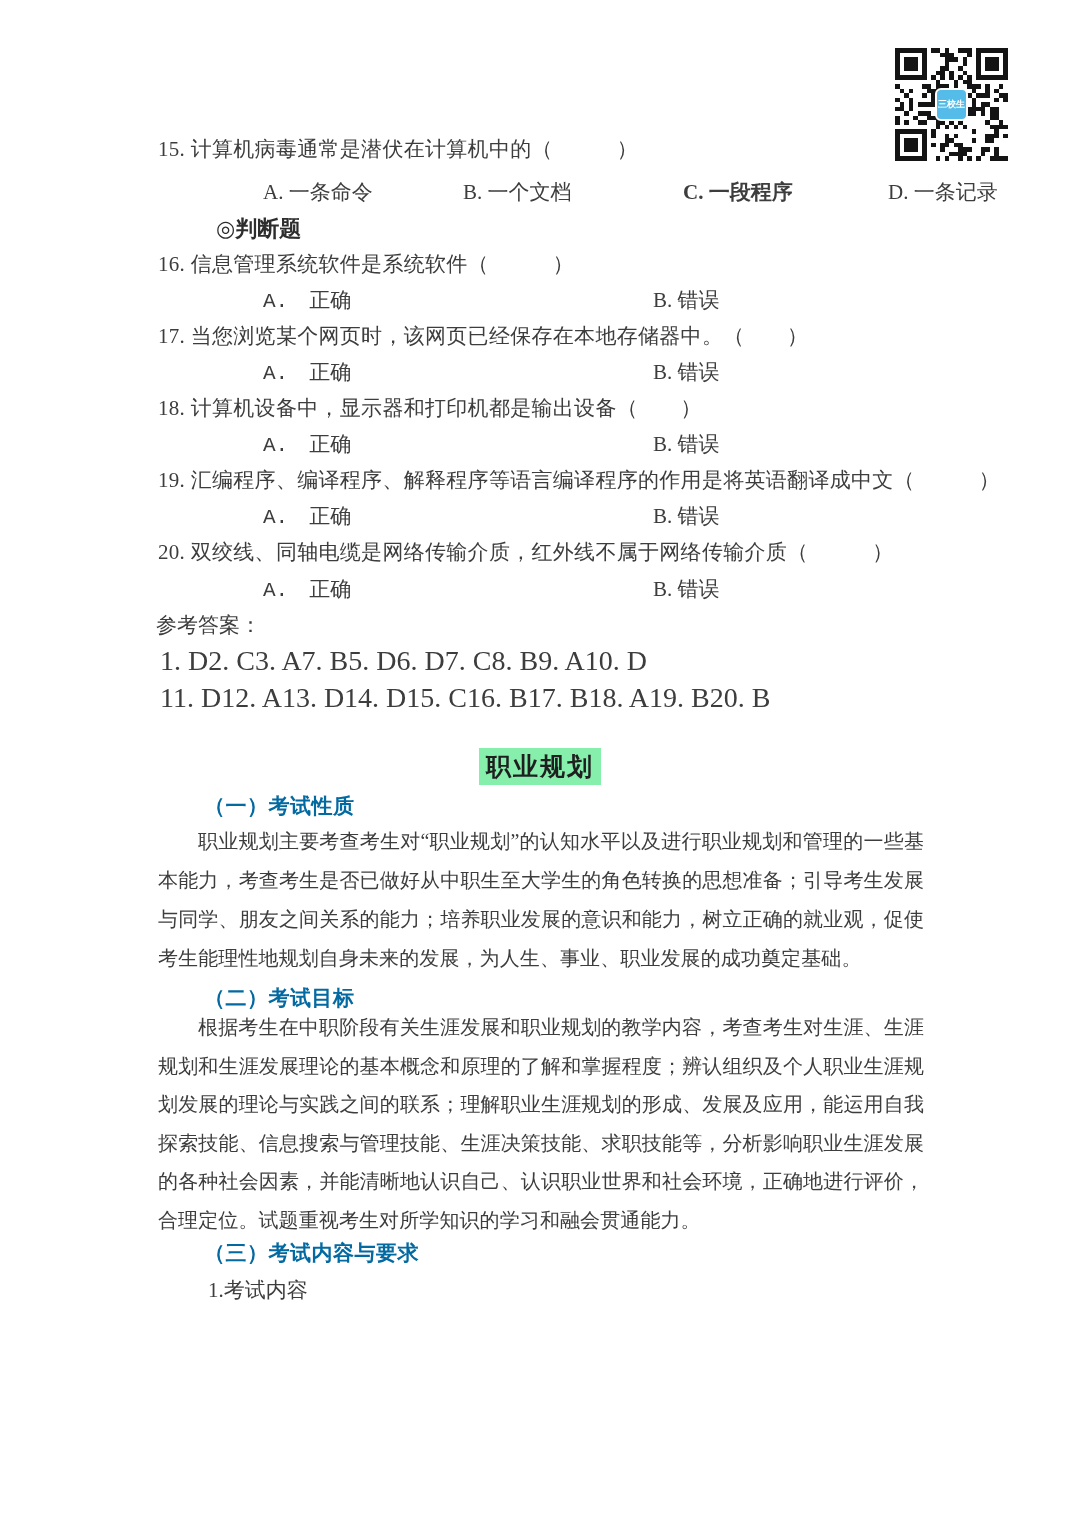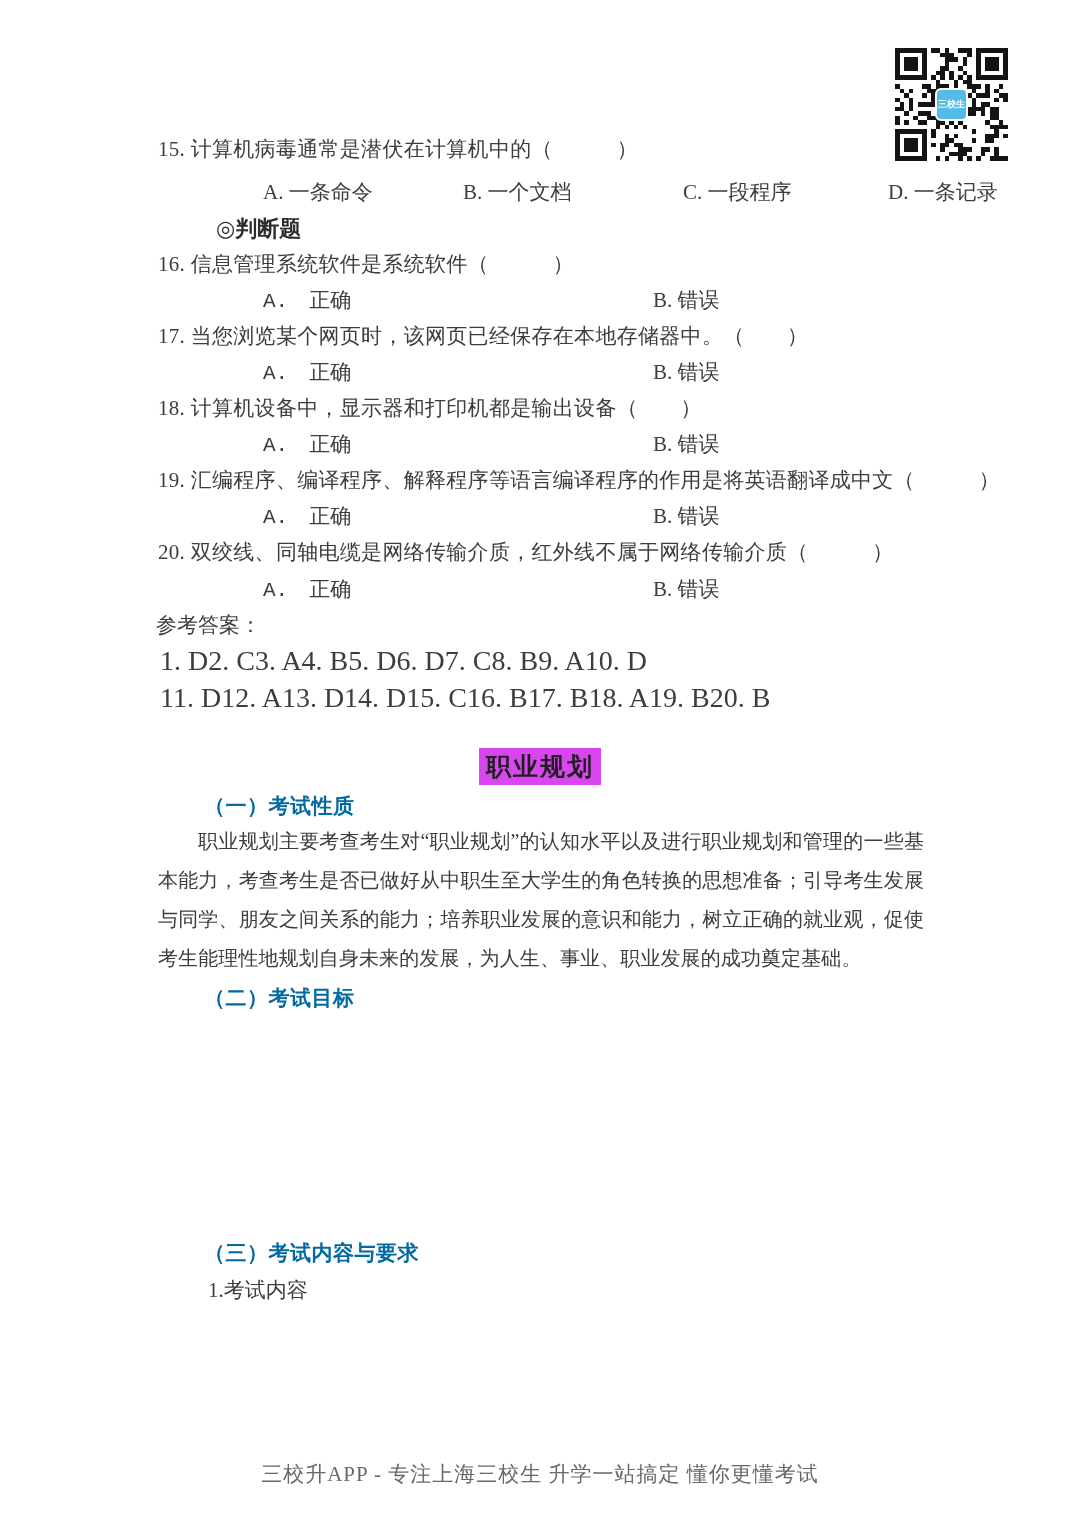--- a/index.html
+++ b/index.html
@@ -19,21 +19,21 @@
     white-space:nowrap;
     letter-spacing:0.3px;
   }
   .optrow{
     left:158px;width:800px;
     font-size:21px;line-height:26px;
     white-space:nowrap;
     padding-left:65px;box-sizing:border-box;
   }
   .optrow .opt{display:inline-block;margin-left:40px;}
-  .opt-a4{width:160px;} .opt-b4{width:180px;} .opt-c4{width:165px;}
+  .opt-a4{width:160px;} .opt-b4{width:180px;} .opt-c4{width:165px;font-weight:bold;}
   .opt-tf-a{width:350px;font-family:Liberation Mono, monospace;}
   .judg-header{
     left:158px;width:400px;
     padding-left:58px;box-sizing:border-box;
     font-size:22px;line-height:27px;
     font-weight:700;color:#2d2d2d;
   }
   .ans-label{
     left:156px;width:300px;
     font-size:21px;line-height:26px;
@@ -418,21 +418,21 @@
   <div class="abs qtext" style="top:539px">20. 双绞线、同轴电缆是网络传输介质，红外线不属于网络传输介质（　　　）</div>
   <div class="abs optrow" style="top:576px">
     <span class="opt opt-tf-a">A.　正确</span><span class="opt">B. 错误</span>
   </div>
 
   <div class="abs ans-label" style="top:612px">参考答案：</div>
   <div class="abs ans-row" style="top:648px">
     <span>1. D</span>
     <span>2. C</span>
     <span>3. A</span>
-    <span>4. B</span>
+    <span>7. B</span>
     <span>5. D</span>
     <span>6. D</span>
     <span>7. C</span>
     <span>8. B</span>
     <span>9. A</span>
     <span>10. D</span>
   </div>
   <div class="abs ans-row" style="top:685px">
     <span>11. D</span>
     <span>12. A</span>
@@ -440,26 +440,26 @@
     <span>14. D</span>
     <span>15. C</span>
     <span>16. B</span>
     <span>17. B</span>
     <span>18. A</span>
     <span>19. B</span>
     <span>20. B</span>
   </div>
 
   <div class="abs doc-title-wrap" style="top:748px">
-    <span class="doc-title" id="doc-title" style="background: #d946ef;">职业规划</span>
+    <span class="doc-title" id="doc-title" style="background: #86efac;">职业规划</span>
   </div>
 
   <div class="abs sec-heading" style="top:793px">（一）考试性质</div>
   <div class="abs para para1" style="top:822px">职业规划主要考查考生对“职业规划”的认知水平以及进行职业规划和管理的一些基本能力，考查考生是否已做好从中职生至大学生的角色转换的思想准备；引导考生发展与同学、朋友之间关系的能力；培养职业发展的意识和能力，树立正确的就业观，促使考生能理性地规划自身未来的发展，为人生、事业、职业发展的成功奠定基础。</div>
 
   <div class="abs sec-heading" style="top:985px">（二）考试目标</div>
+  <div class="abs para para2" style="top:1008px">根据考生在中职阶段有关生涯发展和职业规划的教学内容，考查考生对生涯、生涯规划和生涯发展理论的基本概念和原理的了解和掌握程度；辨认组织及个人职业生涯规划发展的理论与实践之间的联系；理解职业生涯规划的形成、发展及应用，能运用自我探索技能、信息搜索与管理技能、生涯决策技能、求职技能等，分析影响职业生涯发展的各种社会因素，并能清晰地认识自己、认识职业世界和社会环境，正确地进行评价，合理定位。试题重视考生对所学知识的学习和融会贯通能力。</div>
 
   <div class="abs sec-heading" style="top:1240px">（三）考试内容与要求</div>
   <div class="abs sec-sub" style="top:1277px">1.考试内容</div>
 
-  <div class="abs footer" style="top:1460px">三校升APP - 专注上海三校生 升学一站搞定 懂你更懂考试</div>
 
 </div>
 
 </body></html>

